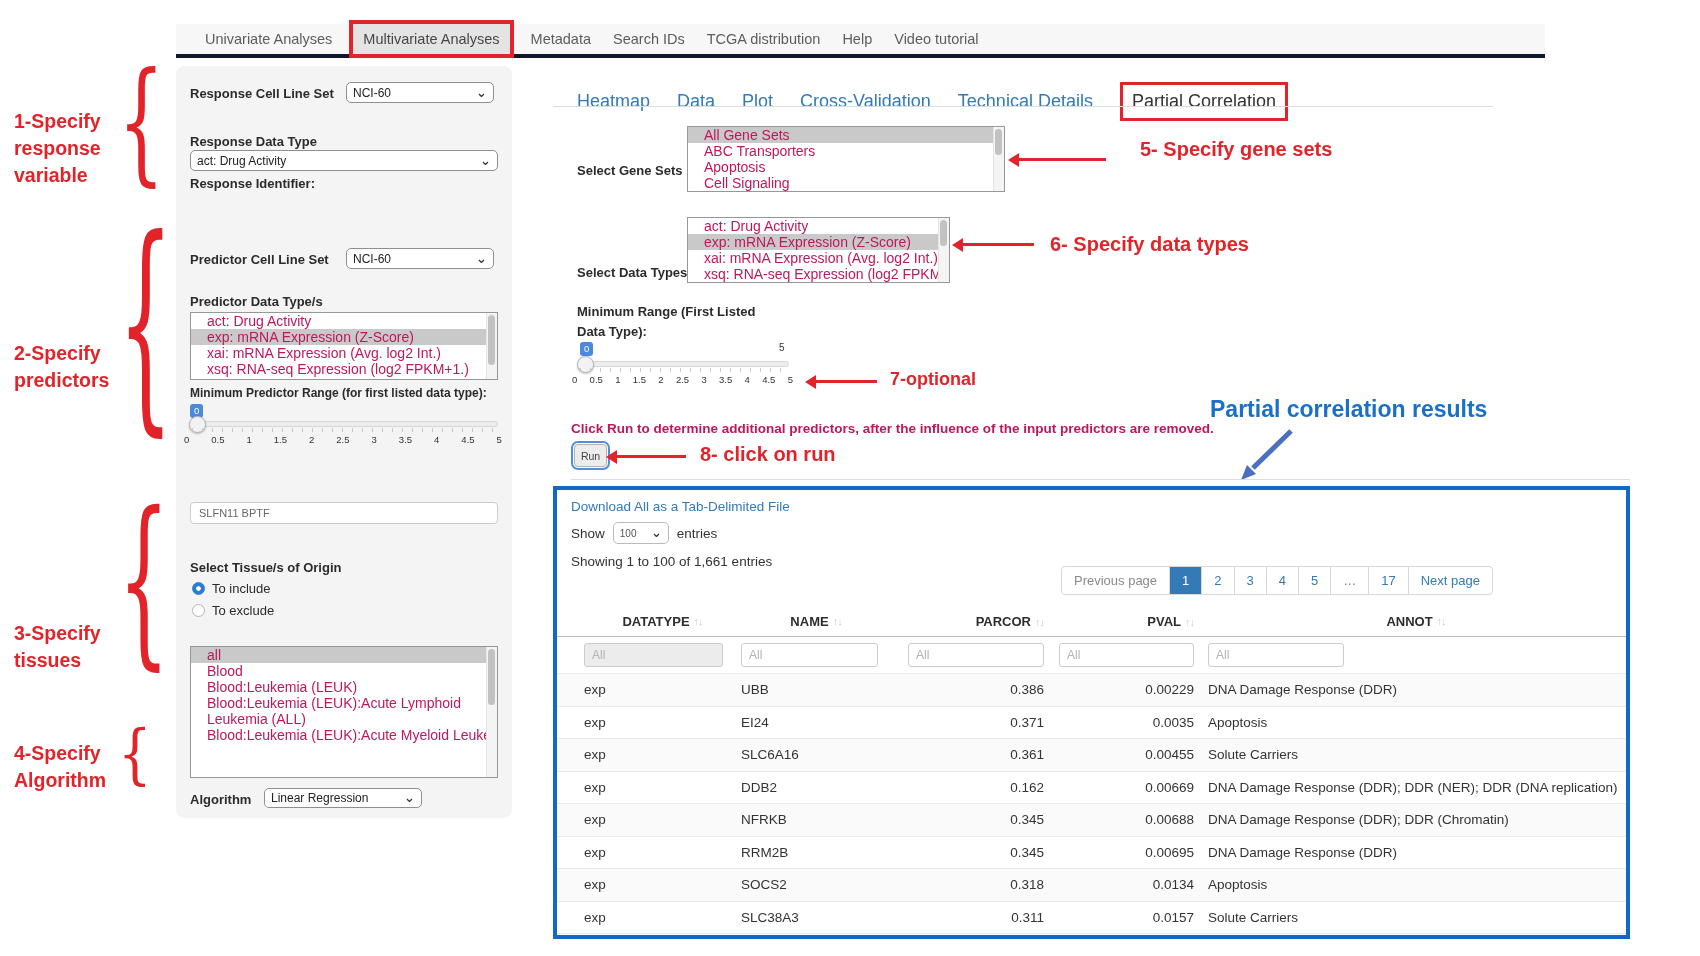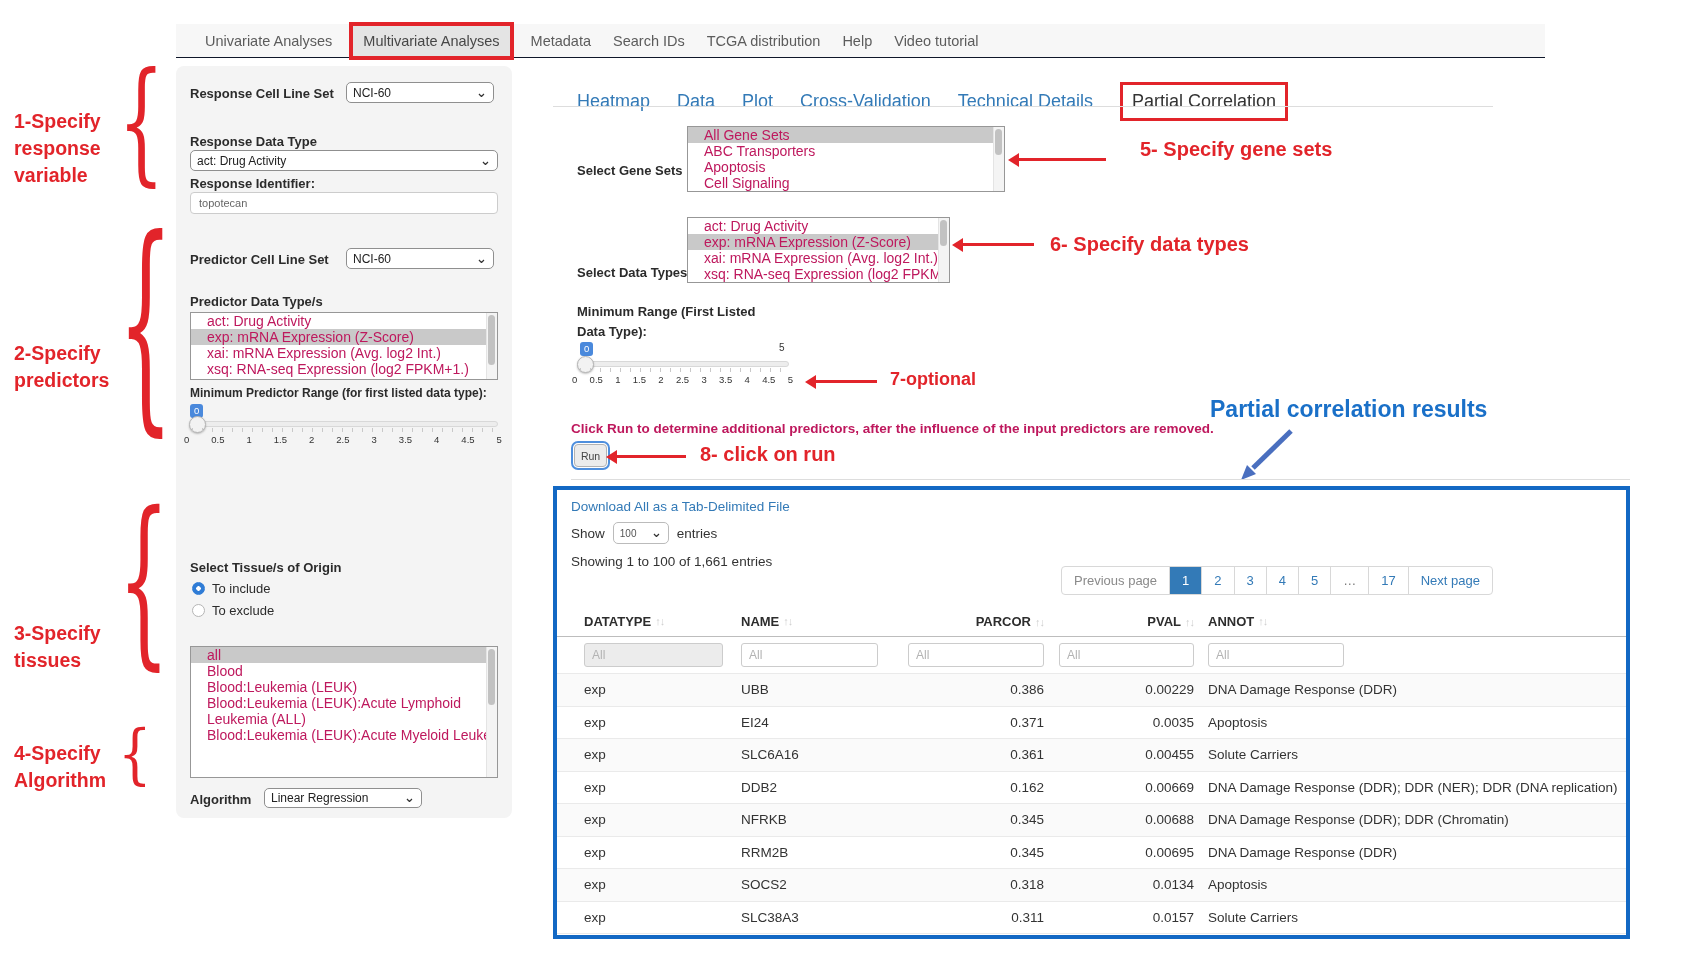--- a/index.html
+++ b/index.html
@@ -1,20 +1,20 @@
 <!DOCTYPE html>
 <html><head>
 <meta charset="utf-8">
 <style>
   html,body{margin:0;padding:0}
   body{width:1700px;height:956px;position:relative;overflow:hidden;background:#fff;
        font-family:"Liberation Sans","DejaVu Sans",sans-serif;color:#333}
   .abs{position:absolute}
   
-  #topnav{left:176px;top:24px;width:1369px;height:34px;background:#f7f7f7;border-bottom:1px solid #0f172a;
+  #topnav{left:176px;top:24px;width:1369px;height:34px;background:#f7f7f7;border-bottom:4px solid #0f172a;
           display:flex;align-items:center;padding-left:18px;box-sizing:border-box;font-size:14.5px;color:#5c5c5c}
   .nav-it{padding:0 11px;white-space:nowrap}
   .nav-it.active{background:#e4e4e4;border:4px solid #e2242a;padding:7px 10px;margin:0 6px;color:#474747}
   
   .rtext{position:absolute;color:#e2242a;font-weight:700;font-size:19.5px;line-height:27px}
   .rnote{position:absolute;color:#e2242a;font-weight:700;font-size:20px;white-space:nowrap}
   .brace{position:absolute;color:#e2242a;font-family:"DejaVu Serif",serif;line-height:0.78;transform-origin:0 0;font-weight:400}
   .rarrow{position:absolute;height:3px;background:#e2242a}
   .rarrow:before{content:"";position:absolute;left:-10px;top:-5.5px;width:0;height:0;
                  border-right:11px solid #e2242a;border-top:7px solid transparent;border-bottom:7px solid transparent}
@@ -63,21 +63,21 @@
   .pg.dots{color:#7a7a7a}
   
   #tbl{position:absolute;left:0;top:116px;right:0}
   .trow{display:flex;align-items:center}
   .c1{width:184px;padding-left:27px;box-sizing:border-box}
   .c2{width:150px}
   .c3{width:153px;text-align:right}
   .c4{width:150px;text-align:right}
   .c5{flex:1;padding-left:14px;box-sizing:border-box}
   .hrow{height:30px;font-weight:700;font-size:13px;border-bottom:1px solid #bdbdbd;color:#2d2d2d}
-  .hflex{display:flex;align-items:center;justify-content:flex-start}
+  .hflex{display:flex;align-items:center;justify-content:center}
   .sort{color:#cfcfcf;font-size:11px;letter-spacing:-1px;margin-left:4px;font-weight:400}
   .frow{height:36px}
   .fin{height:24px;border:1px solid #ccc;border-radius:3px;font-size:12px;color:#555;padding:0 7px;
        box-sizing:border-box;width:137px;font-family:inherit;background:#fff}
   .fin::placeholder{color:#b3b3b3}
   .fin.f1{background:#ececec;width:139px}
   #rows .trow{height:31.5px;font-size:13.5px;border-top:1px solid #eaeaea;color:#333}
   #rows .trow:nth-child(odd){background:#fafafa}
   #rows .trow:last-child{border-bottom:1px solid #eaeaea}
 </style>
@@ -123,21 +123,20 @@
     <span class="chev">⌄</span>
   </div>
 
   <span class="lbl" style="left:14px;top:68px">Response Data Type</span>
   <div class="selbox" style="left:14px;top:84px;width:308px">
     <span>act: Drug Activity</span>
     <span class="chev">⌄</span>
   </div>
 
   <span class="lbl" style="left:14px;top:110px">Response Identifier:</span>
-  <input class="txtin" style="left: 14px; top: 126px; width: 308px;" value="topotecan">
 
   <span class="lbl" style="left:14px;top:186px">Predictor Cell Line Set</span>
   <div class="selbox" style="left:170px;top:182px;width:148px">
     <span>NCI-60</span>
     <span class="chev">⌄</span>
   </div>
 
   <span class="lbl" style="left:14px;top:228px">Predictor Data Type/s</span>
   <div class="listbox" style="left:14px;top:246px;width:308px;height:68px">
     <div class="lit">act: Drug Activity</div>
@@ -162,20 +161,21 @@
     <span>1.5</span>
       <span>2</span>
       <span>2.5</span>
     <span>3</span>
       <span>3.5</span>
       <span>4</span>
     <span>4.5</span>
       <span>5</span>
   </div>
 
+  <input class="txtin" style="left: 14px; top: 436px; width: 308px;" value="SLFN11 BPTF">
 
   <span class="lbl" style="left:14px;top:494px">Select Tissue/s of Origin</span>
   <div class="radrow" style="left:16px;top:515px">
     <span class="radio on"></span><span>To include</span>
   </div>
   <div class="radrow" style="left:16px;top:537px">
     <span class="radio"></span><span>To exclude</span>
   </div>
 
   <div class="listbox" style="left:14px;top:580px;width:308px;height:132px">

